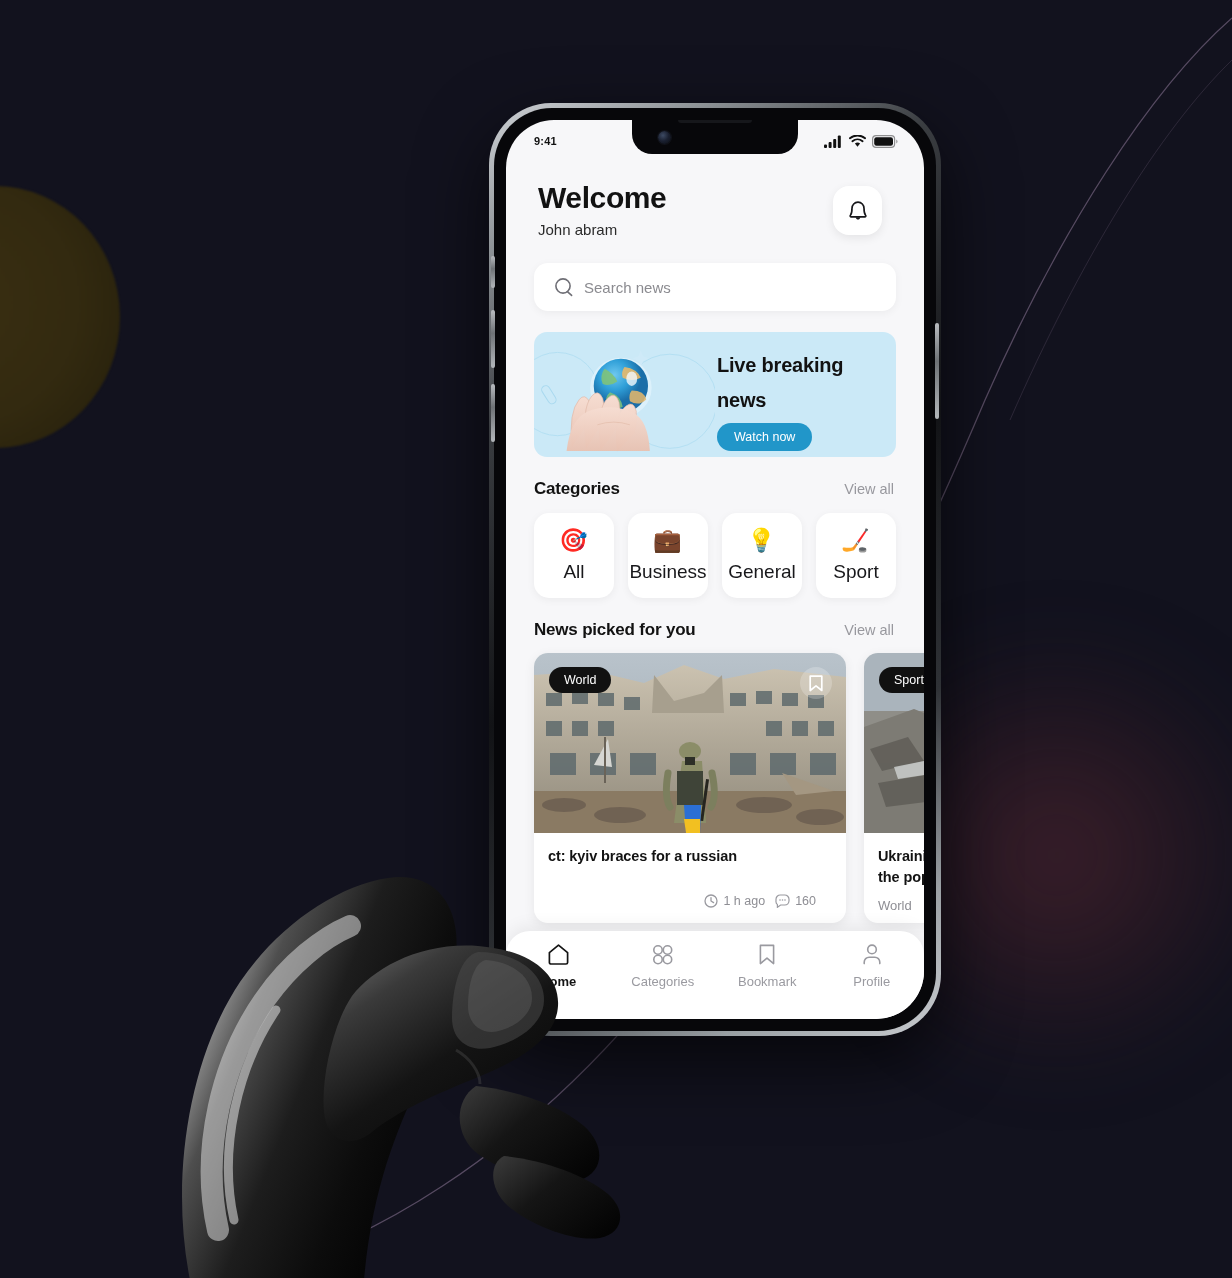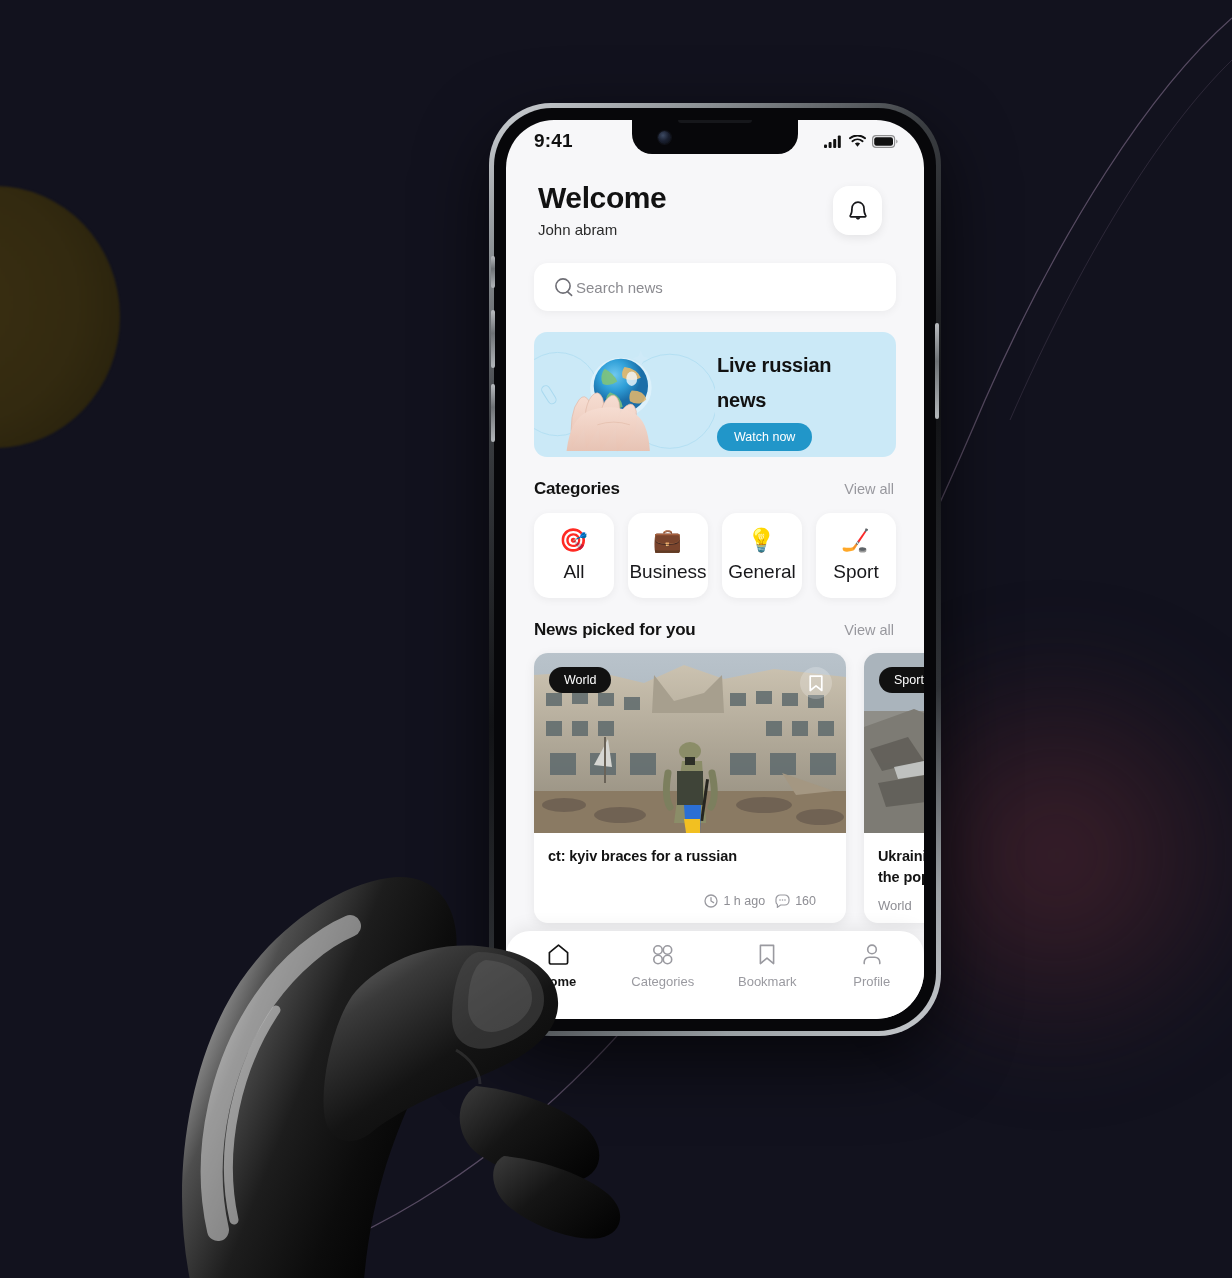--- a/index.html
+++ b/index.html
@@ -84,21 +84,21 @@
     box-shadow:0 0 0 1px #101218;
   }
 
   
   .statusbar {
     position:absolute; top:0; left:0; right:0; height:36px;
     display:flex; align-items:center; justify-content:space-between;
     padding:6px 26px 0 28px;
     z-index:30;
   }
-  .sb-time { font-size:19px; font-weight:bold; color:#111; letter-spacing:.2px; }
+  .sb-time { font-size:11px; font-weight:bold; color:#111; letter-spacing:.2px; }
   .sb-right { display:flex; align-items:center; gap:6px; }
 
   
   .app { position:absolute; inset:0; padding-top:40px; }
 
   .header {
     display:flex; align-items:flex-start; justify-content:space-between;
     padding:22px 42px 0 32px;
   }
   .welcome { font-size:30px; font-weight:bold; color:#121212; letter-spacing:-.4px; line-height:1.08; }
@@ -106,21 +106,21 @@
   .bell-btn {
     width:49px; height:49px; border-radius:16px;
     background:#ffffff; box-shadow:0 3px 10px rgba(0,0,0,.08);
     display:flex; align-items:center; justify-content:center;
     margin-top:4px;
   }
 
   .searchbar {
     margin:25px 28px 0 28px; height:48px;
     background:#fff; border-radius:14px;
-    display:flex; align-items:center; gap:2px;
+    display:flex; align-items:center; gap:10px;
     padding:0 20px;
     box-shadow:0 2px 8px rgba(0,0,0,.05);
   }
   .search-ph { font-size:15px; color:#8b8b90; }
 
   .banner {
     margin:21px 28px 0 28px; height:125px;
     background:#cbe9f7; border-radius:13px;
     position:relative; overflow:hidden;
     display:flex;
@@ -313,21 +313,21 @@
                 <ellipse cx="108" cy="45" rx="6" ry="8" fill="#f2f8fb" opacity=".8"></ellipse>
                 <path d="M42 120 q-4-38 8-52 q6-7 11 2 q3 9 2 20" fill="url(#sk)" stroke="#dfb6a4" stroke-width=".7"></path>
                 <path d="M58 122 q-6-44 6-58 q7-8 12 3 q3 11 1 24" fill="url(#sk)" stroke="#dfb6a4" stroke-width=".7"></path>
                 <path d="M74 124 q-6-46 8-58 q8-7 12 5 q2 12 0 25" fill="url(#sk)" stroke="#dfb6a4" stroke-width=".7"></path>
                 <path d="M92 125 q-4-40 10-50 q8-6 11 6 q1 12 -2 24" fill="url(#sk)" stroke="#dfb6a4" stroke-width=".7"></path>
                 <path d="M36 125 q4-36 24-44 q26-10 50 2 q16 8 18 42z" fill="url(#sk)" opacity=".97"></path>
                 <path d="M70 96 q18-6 36 0" fill="none" stroke="#ddb3a0" stroke-width=".8" opacity=".7"></path>
               </svg>
             </div>
             <div class="banner-txt">
-              <div class="banner-title">Live russian</div>
+              <div class="banner-title">Live breaking</div>
               <div class="banner-title">news</div>
               <button class="watch-btn">Watch now</button>
             </div>
           </div>
 
           <div class="section-head">
             <span class="sec-title">Categories</span>
             <span class="sec-link">View all</span>
           </div>
           <div class="cats">

